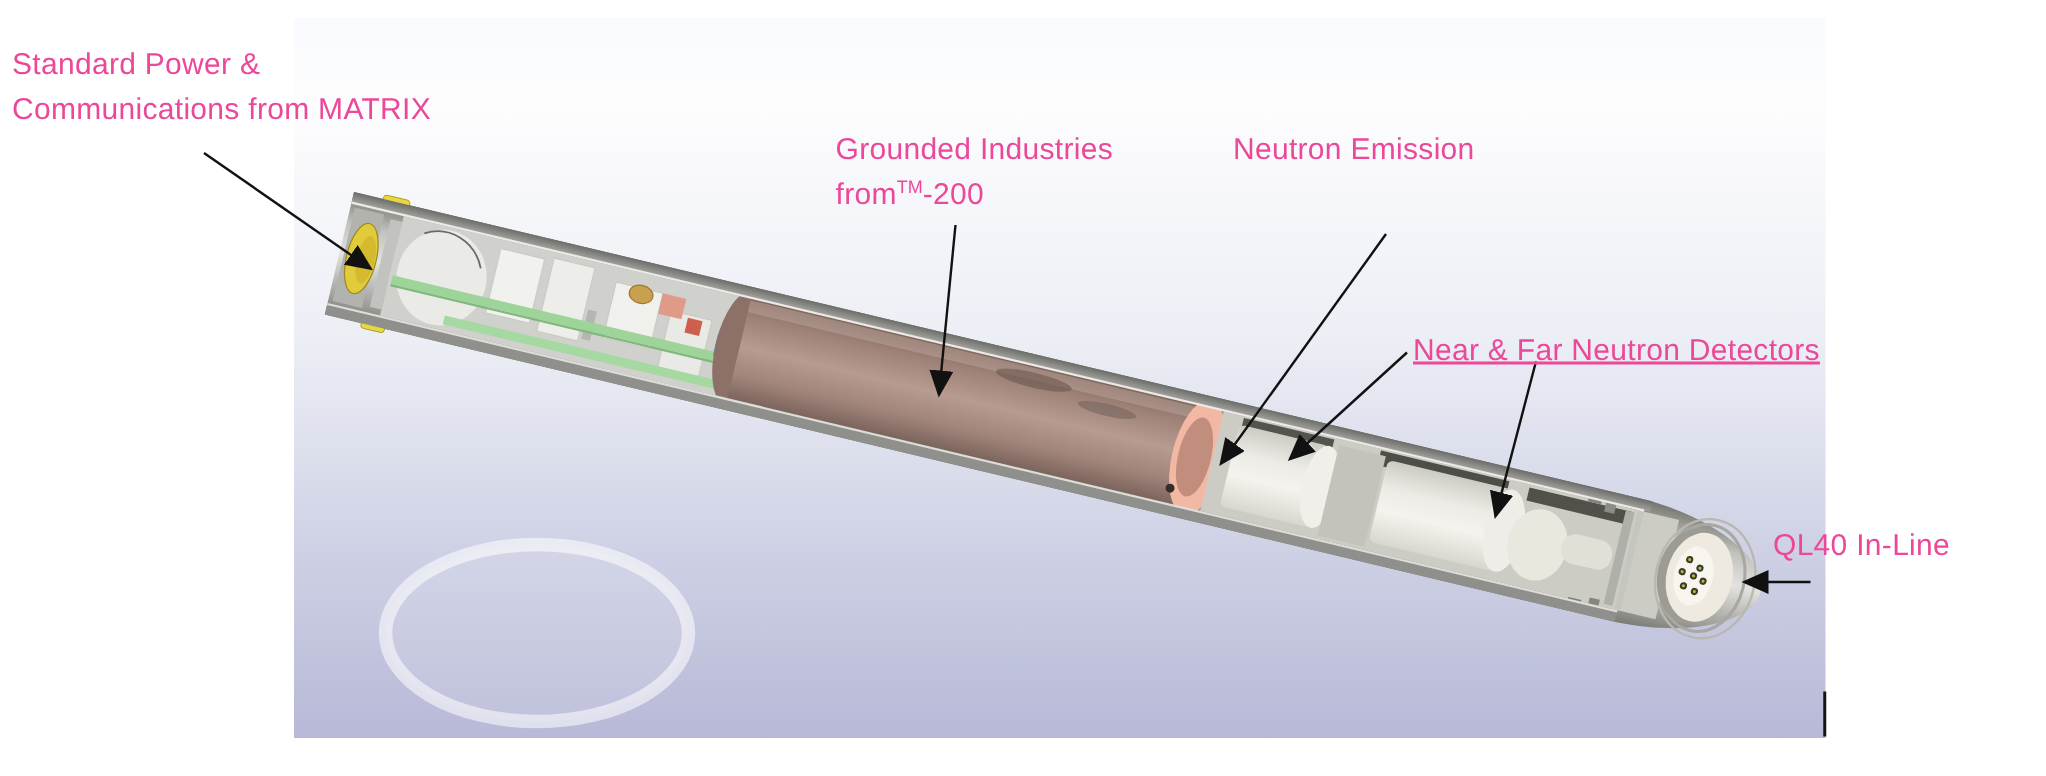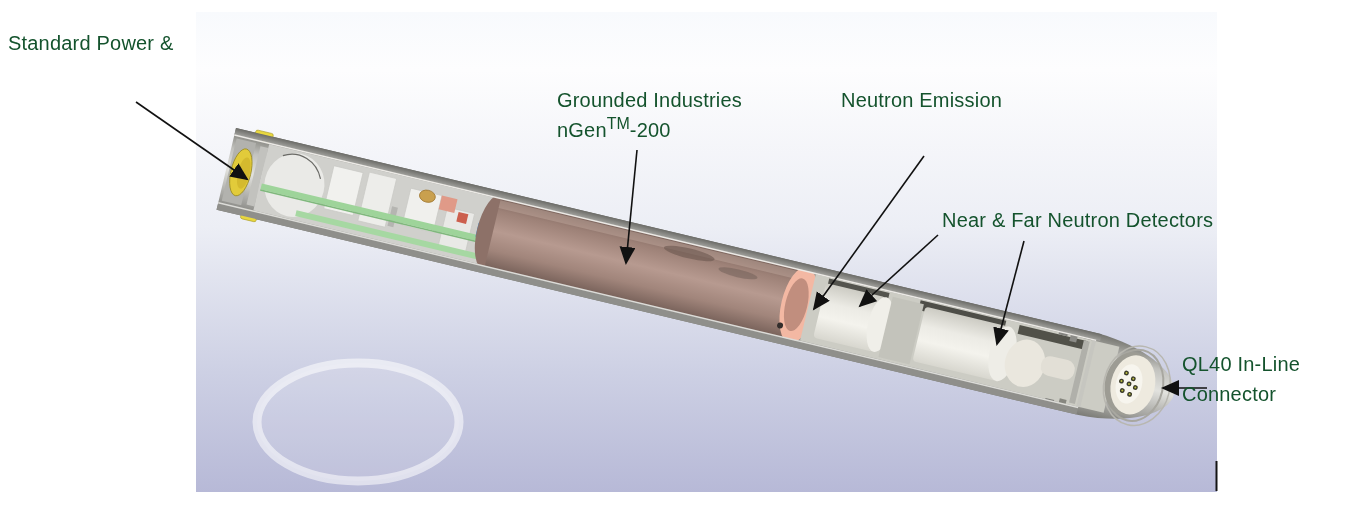--- a/index.html
+++ b/index.html
@@ -16,37 +16,37 @@
   }
   #scene-svg {
     position: absolute;
     left: 0;
     top: 0;
     width: 1364px;
     height: 517px;
   }
   .callout {
     position: absolute;
-    color: #14532d;
+    color: #ec4899;
     font-size: 20px;
     line-height: 30px;
     white-space: nowrap;
     letter-spacing: 0.2px;
   }
   .callout .line { display: block; }
   .callout sup {
-    font-size: 16px;
+    font-size: 12px;
     line-height: 0;
     vertical-align: super;
     letter-spacing: 0;
   }
   #label-standard-power { left: 8px;    top: 28px;  }
   #label-generator      { left: 557px;  top: 85px;  }
-  #label-emission       { left: 841px;  top: 85px;  }
-  #label-detectors      { left: 942px;  top: 205px; }
+  #label-emission       { left: 822px;  top: 85px;  }
+  #label-detectors      { left: 942px;  top: 219px; text-decoration: underline; }
   #label-ql40           { left: 1182px; top: 349px; }
 </style>
 </head>
 <body>
 
 <svg id="scene-svg" viewBox="0 0 1364 517" xmlns="http://www.w3.org/2000/svg">
   <defs>
     <linearGradient id="bgGrad" x1="0" y1="0" x2="0" y2="1">
       <stop offset="0" stop-color="#f8fafd"></stop>
       <stop offset="0.12" stop-color="#fdfdfe"></stop>
@@ -200,31 +200,31 @@
     <line x1="637" y1="150" x2="626" y2="263" marker-end="url(#ah)"></line>
     <line x1="924" y1="156" x2="814" y2="309" marker-end="url(#ah)"></line>
     <line x1="938" y1="235" x2="860" y2="306" marker-end="url(#ah)"></line>
     <line x1="1024" y1="241" x2="997" y2="344" marker-end="url(#ah)"></line>
     <line x1="1207" y1="388" x2="1163" y2="388" marker-end="url(#ah)"></line>
   </g>
 </svg>
 
 <div class="callout" id="label-standard-power">
   <span class="line">Standard Power &amp;</span>
+  <span class="line">Communications from MATRIX</span>
 </div>
 
 <div class="callout" id="label-generator">
   <span class="line">Grounded Industries</span>
-  <span class="line"><span>nGen</span><sup>TM</sup><span>-200</span></span>
+  <span class="line"><span>from</span><sup>TM</sup><span>-200</span></span>
 </div>
 
 <div class="callout" id="label-emission">
   <span class="line">Neutron Emission</span>
 </div>
 
 <div class="callout" id="label-detectors">
   <span class="line">Near &amp; Far Neutron Detectors</span>
 </div>
 
 <div class="callout" id="label-ql40">
   <span class="line">QL40 In-Line</span>
-  <span class="line">Connector</span>
 </div>
 
 </body></html>

